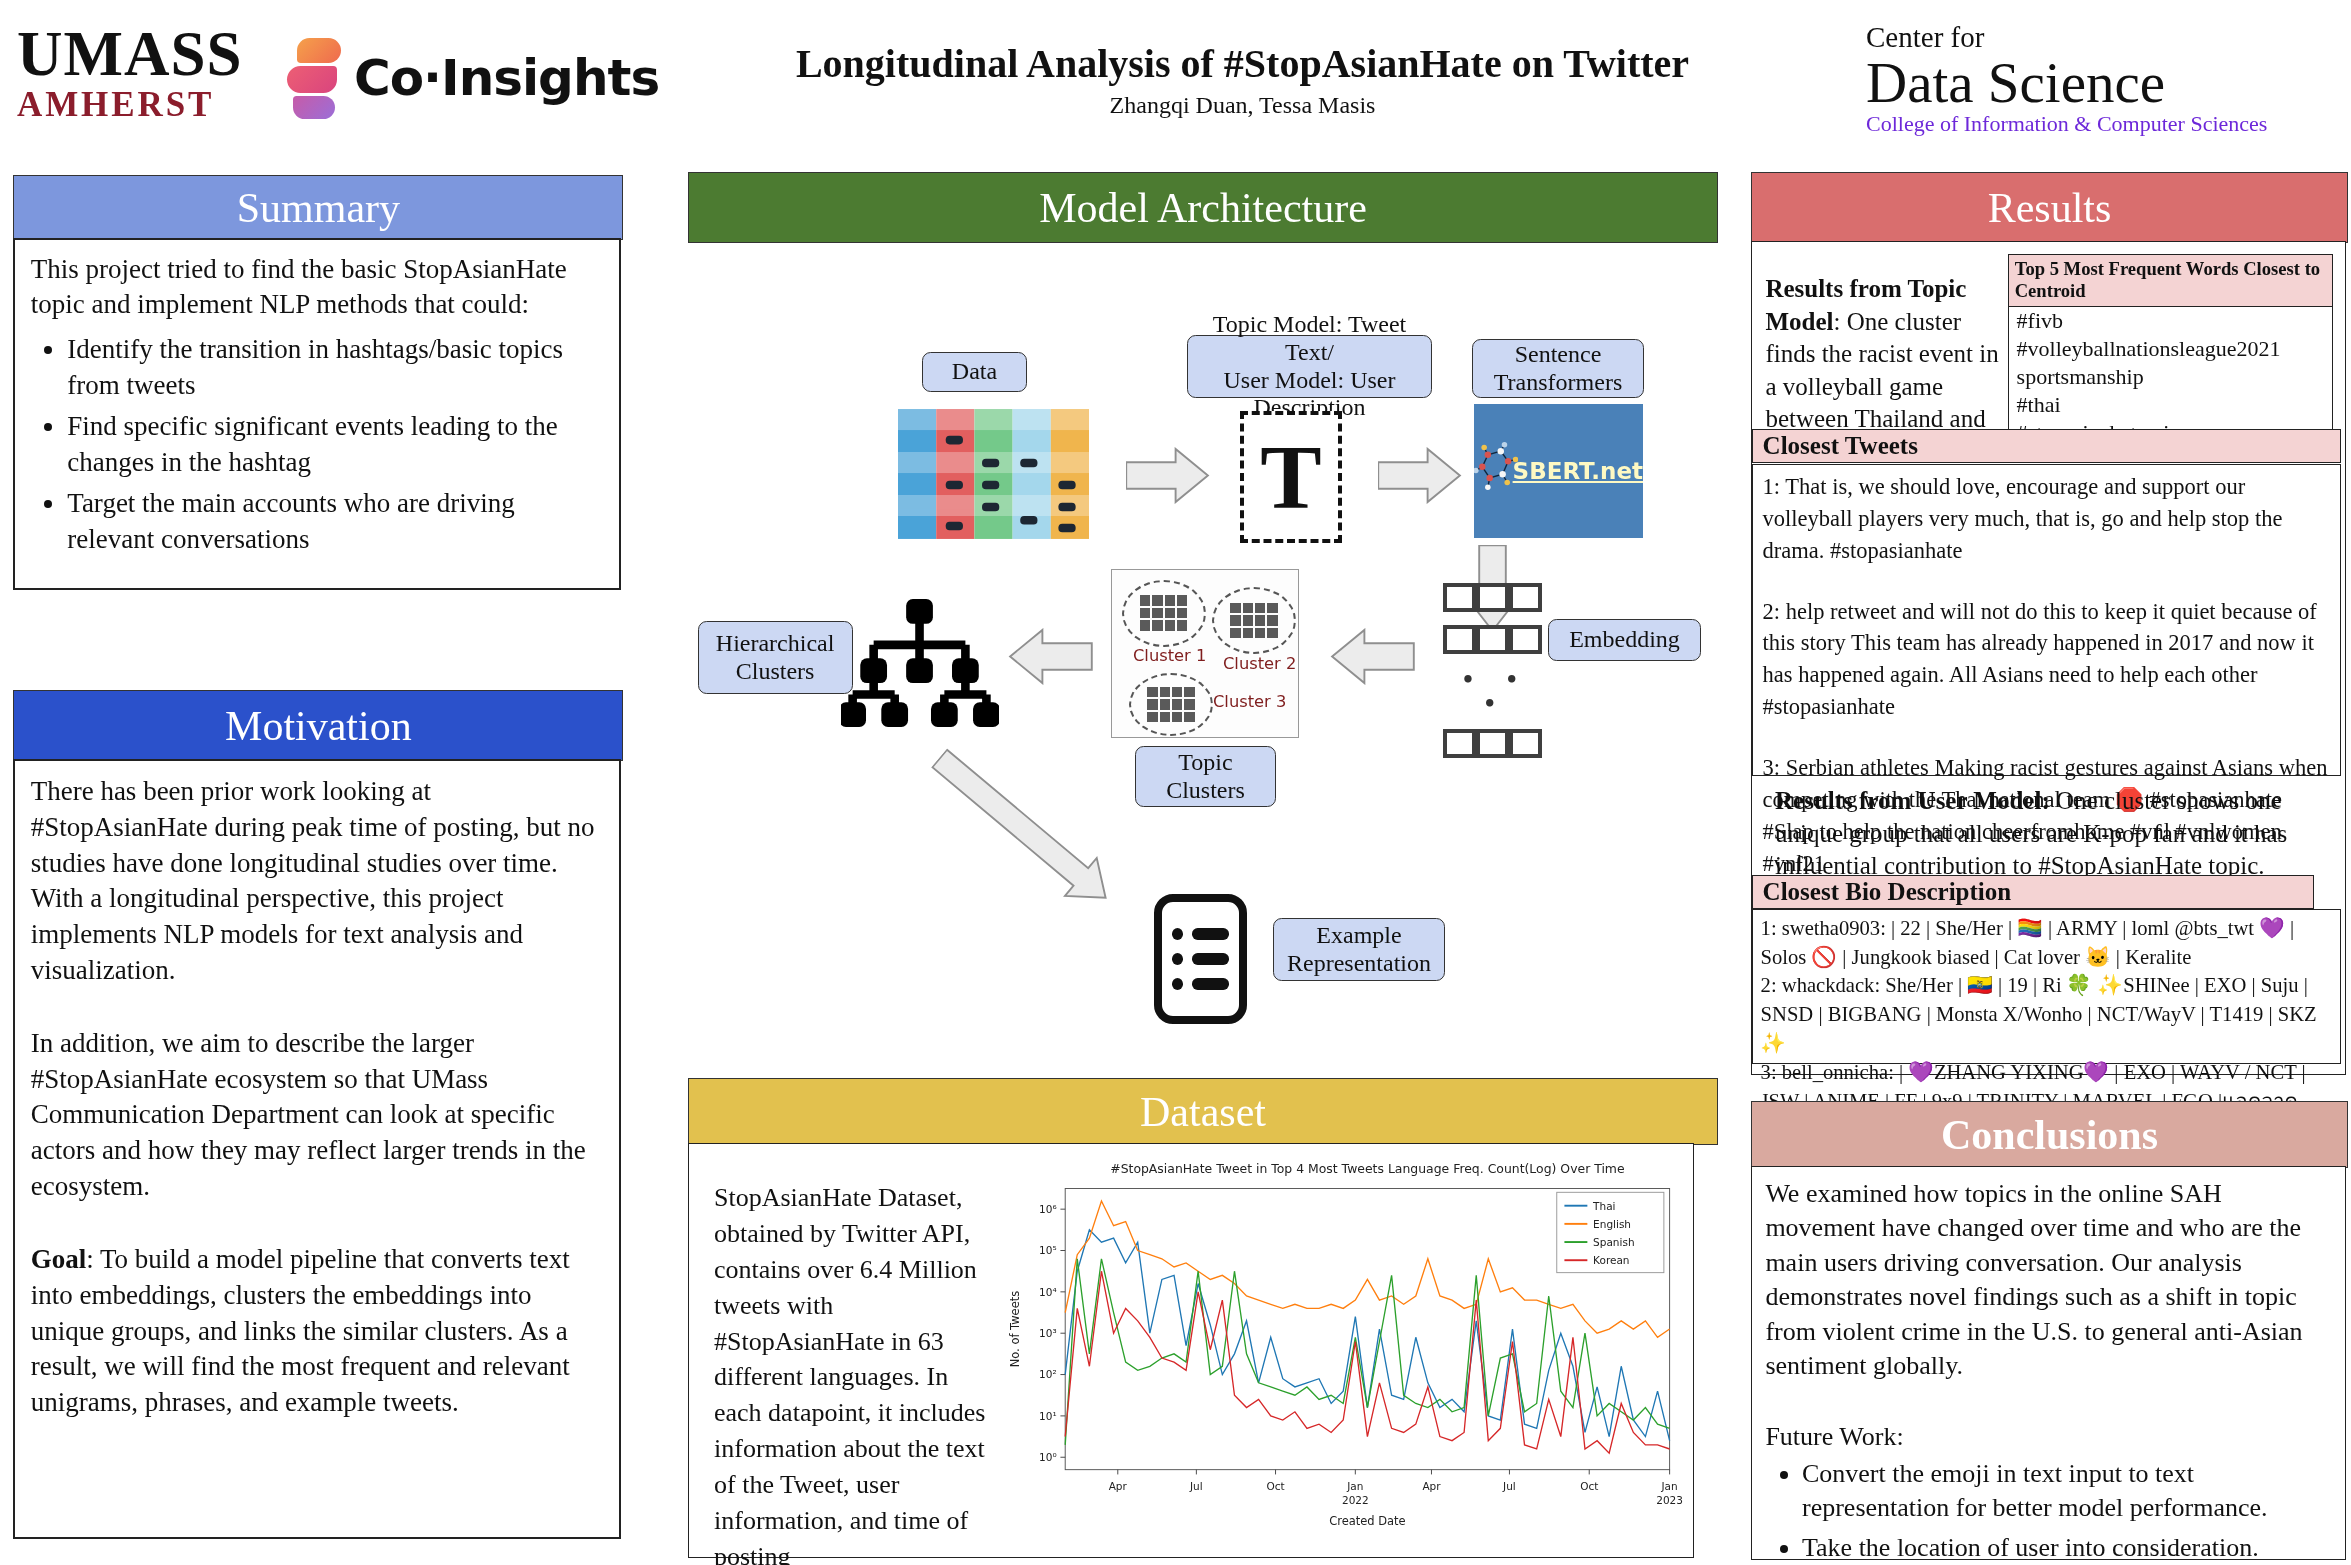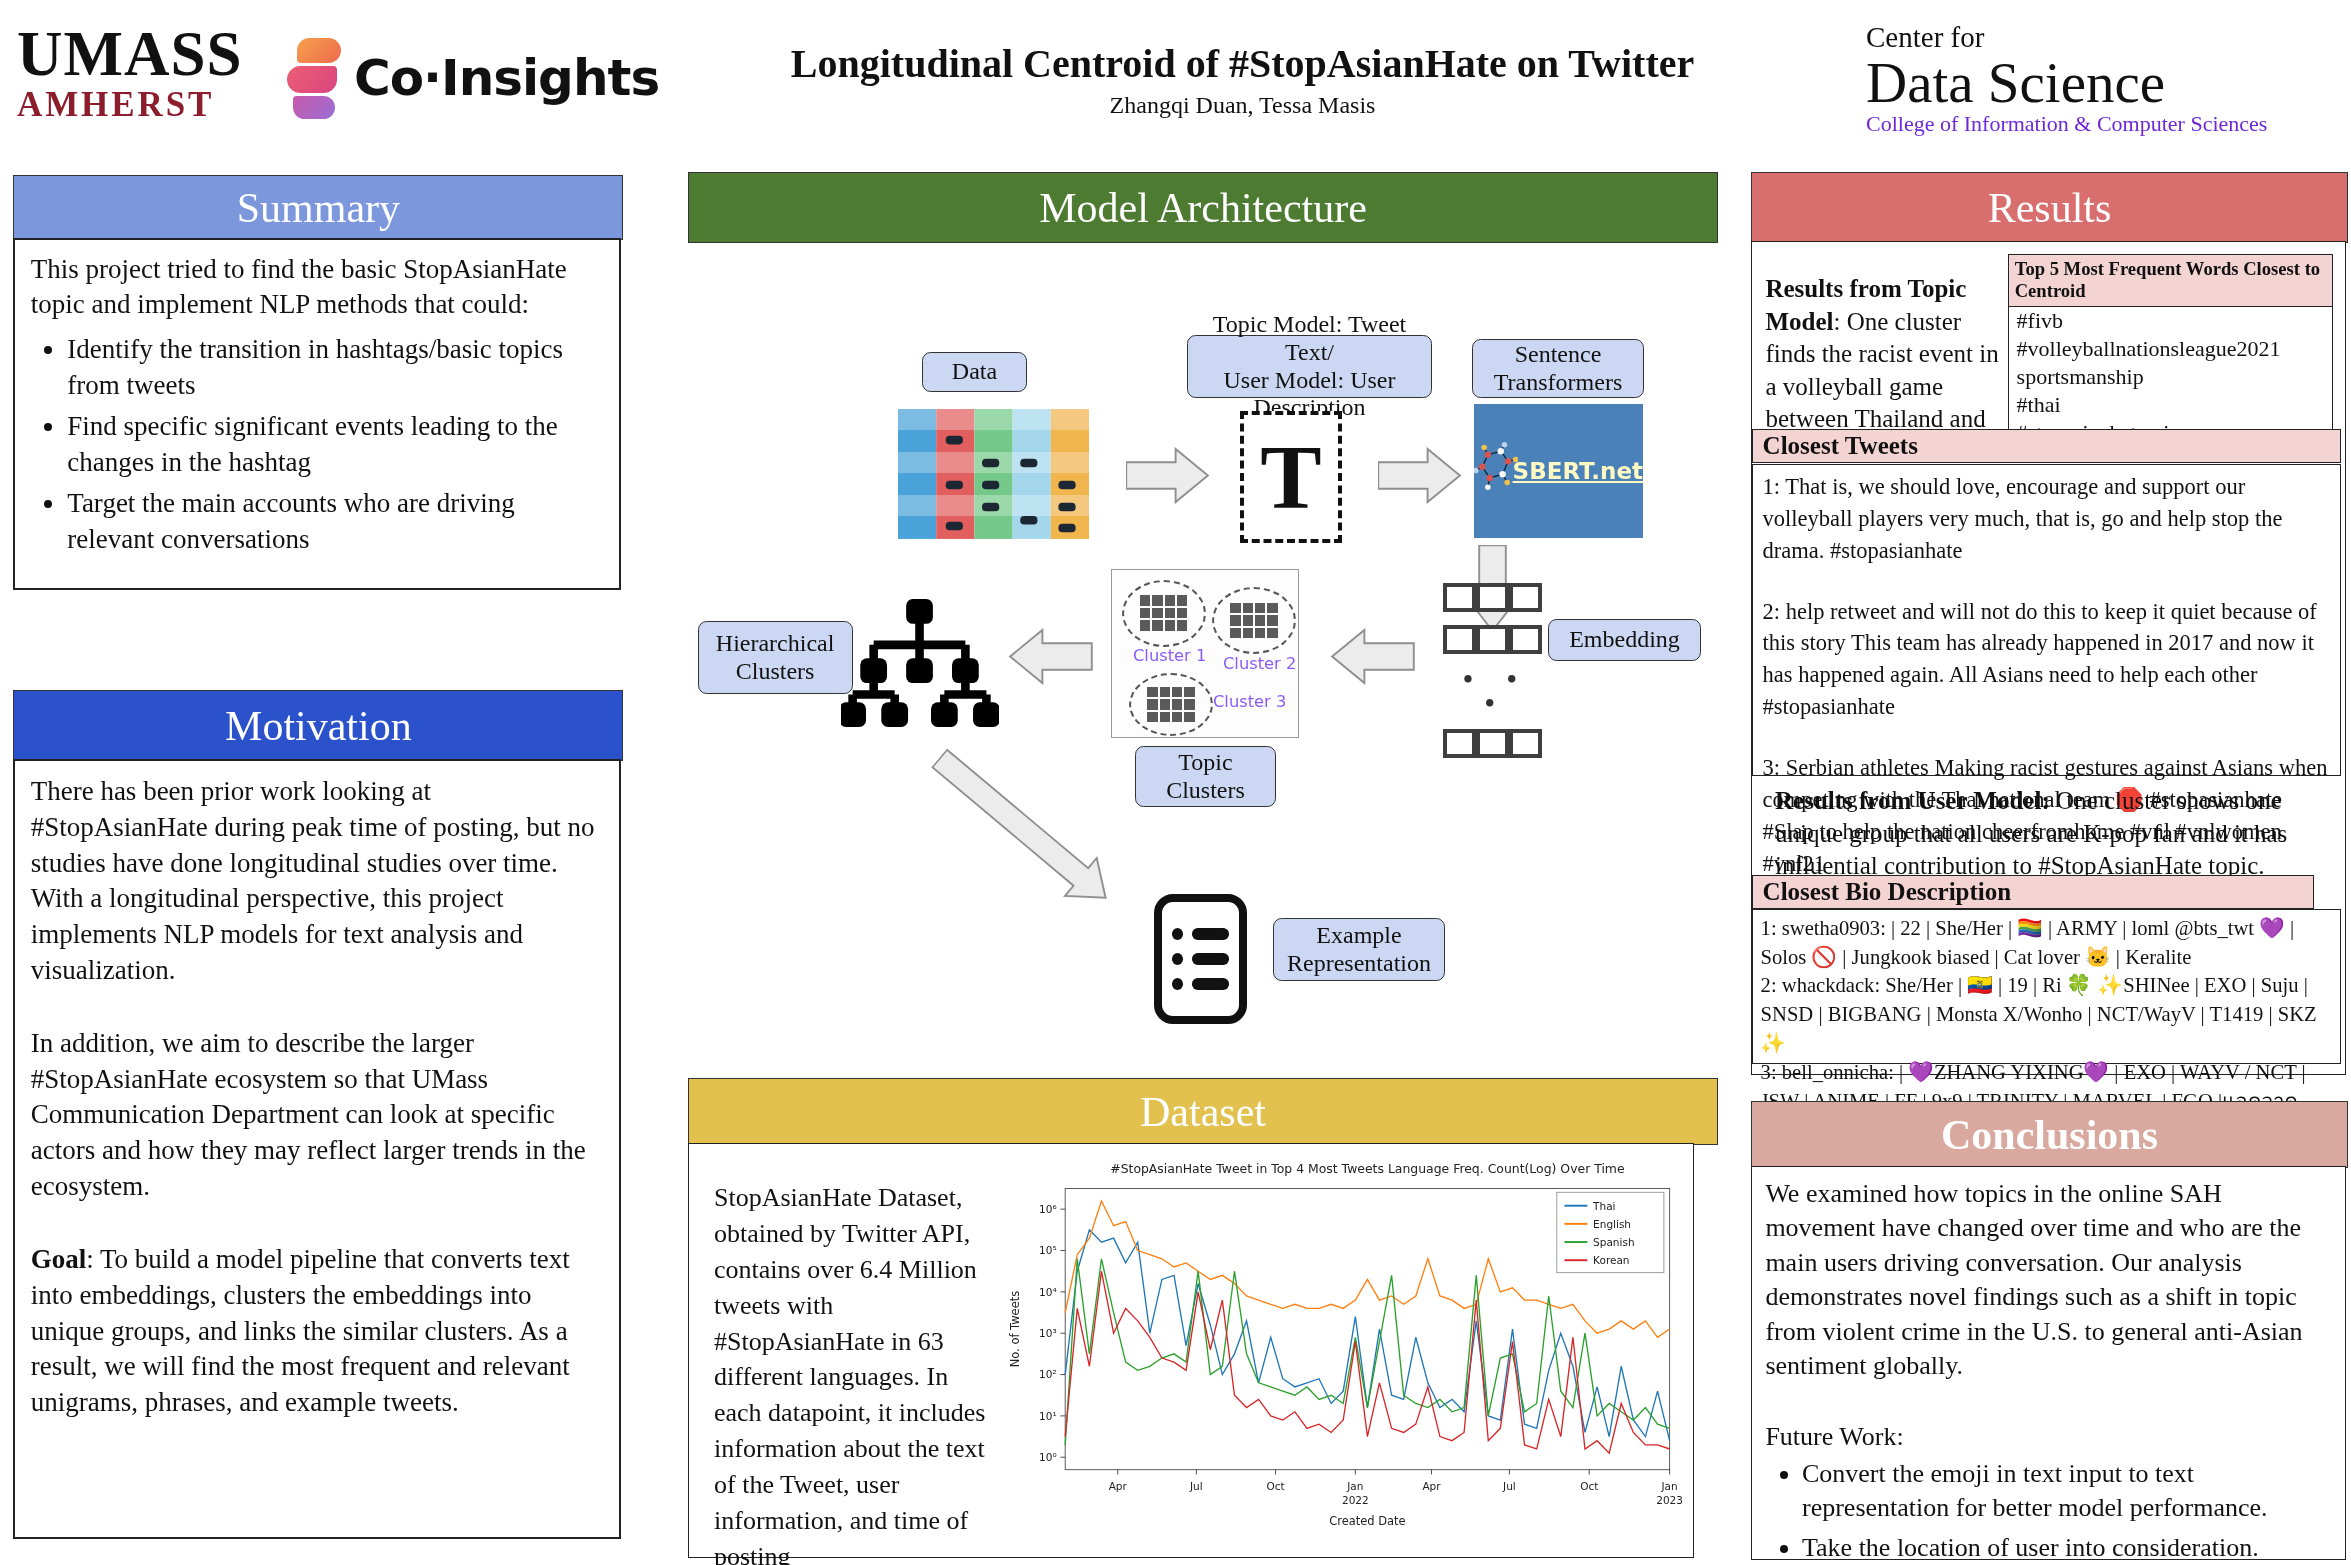--- a/index.html
+++ b/index.html
@@ -44,21 +44,21 @@
   
   .t-box{position:absolute;border:4.8px dashed #111;background:#fff;display:flex;align-items:center;
          justify-content:center;font-size:92px;font-weight:bold;box-sizing:border-box;}
   .sbert{position:absolute;background:var(--c-sbertblue);display:flex;align-items:center;box-sizing:border-box;}
   .sbert-text{color:#fef9c3;font-family:"DejaVu Sans",sans-serif;font-weight:bold;font-size:23px;margin-left:-5.7px;text-decoration:underline;}
   .emb-row{display:flex;gap:0;}
   .emb-cell{width:25px;height:21px;background:#fff;border:4.8px solid #3f3f3f;}
   .dots{font-family:"DejaVu Sans",sans-serif;font-weight:bold;font-size:21px;color:#333;letter-spacing:11.5px;text-align:center;}
   .clusters-box{position:absolute;border:1.9px solid #999;background:#fdfdfd;box-sizing:border-box;}
   .cl-ellipse{position:absolute;border:2.9px dashed #555;border-radius:50%;display:flex;align-items:center;justify-content:center;}
-  .cl-label{position:absolute;font-family:"DejaVu Sans",sans-serif;font-size:16.3px;color:#8b5cf6;}
+  .cl-label{position:absolute;font-family:"DejaVu Sans",sans-serif;font-size:16.3px;color:#7f1d1d;}
   .mini-grid{display:grid;grid-template-columns:repeat(4,10.5px);grid-auto-rows:10.5px;gap:1.9px;}
   .mini-grid span{background:#5a5a5a;}
   .list-icon{position:absolute;border:8.6px solid #111;border-radius:19px;background:#fff;box-sizing:border-box;
              display:flex;flex-direction:column;justify-content:center;gap:12.4px;padding:0 9.6px;}
   .li-row{display:flex;align-items:center;gap:8.6px;}
   .li-dot{width:12.4px;height:12.4px;border-radius:50%;background:#111;}
   .li-bar{width:40px;height:11.5px;border-radius:5.7px;background:#111;}
   
   .ds-text{font-size:26px;line-height:1.38;}
   
@@ -75,21 +75,21 @@
     <div class="amherst">AMHERST</div>
   </div>
   <div class="abs" style="left:287px;top:38px;display:flex;align-items:center;gap:13.4px;">
     <div style="display:flex;flex-direction:column;gap:2.9px;">
       <div style="width:44px;height:25px;border-radius:12.4px 12.4px 12.4px 3.8px;background:linear-gradient(135deg,#f5a14b,#ef6a4e);margin-left:9.6px;"></div>
       <div style="width:50px;height:27px;border-radius:13.4px 3.8px 13.4px 13.4px;background:linear-gradient(135deg,#ed5f74,#d9447e);"></div>
       <div style="width:42px;height:23px;border-radius:3.8px 12.4px 12.4px 12.4px;background:linear-gradient(135deg,#c75ba8,#9b6ed8);margin-left:5.7px;"></div>
     </div>
     <div class="coin-text">Co·Insights</div>
   </div>
-  <div class="abs title" style="left:736px;top:40px;width:1013px;">Longitudinal Centroid of #StopAsianHate on Twitter</div>
+  <div class="abs title" style="left:736px;top:40px;width:1013px;">Longitudinal Analysis of #StopAsianHate on Twitter</div>
   <div class="abs authors" style="left:736px;top:92px;width:1013px;">Zhangqi Duan, Tessa Masis</div>
   <div class="abs" style="left:1866px;top:21px;">
     <div class="cds1">Center for</div>
     <div class="cds2">Data Science</div>
     <div class="cds3">College of Information &amp; Computer Sciences</div>
   </div>
 
   <div class="panel-h summary" style="left:13.4px;top:175px;width:608px;height:63px;">Summary</div>
   <div class="panel-b" style="left:13.4px;top:238px;width:608px;height:352px;padding:11.5px 15.3px;">
     <div class="body-text">This project tried to find the basic StopAsianHate topic and implement NLP methods that could:</div>

